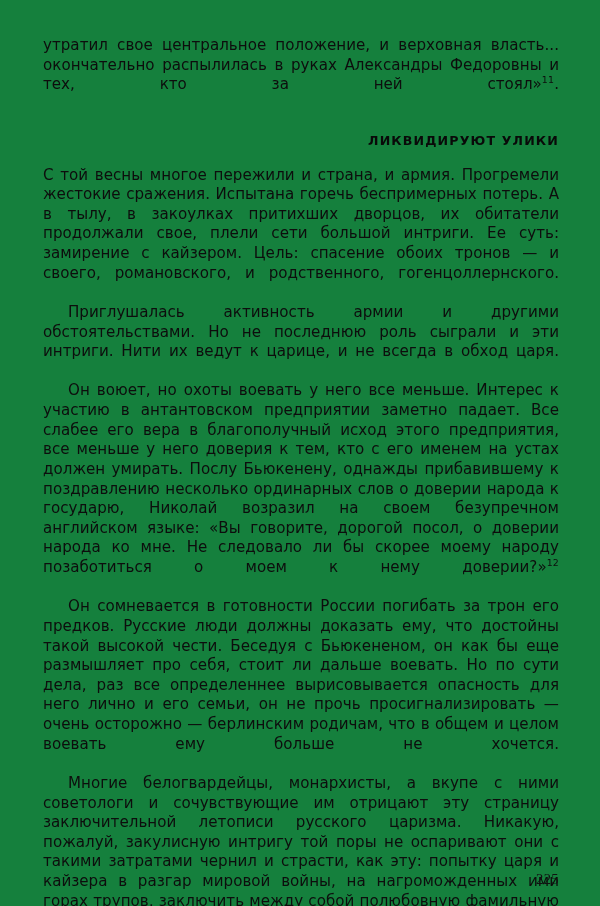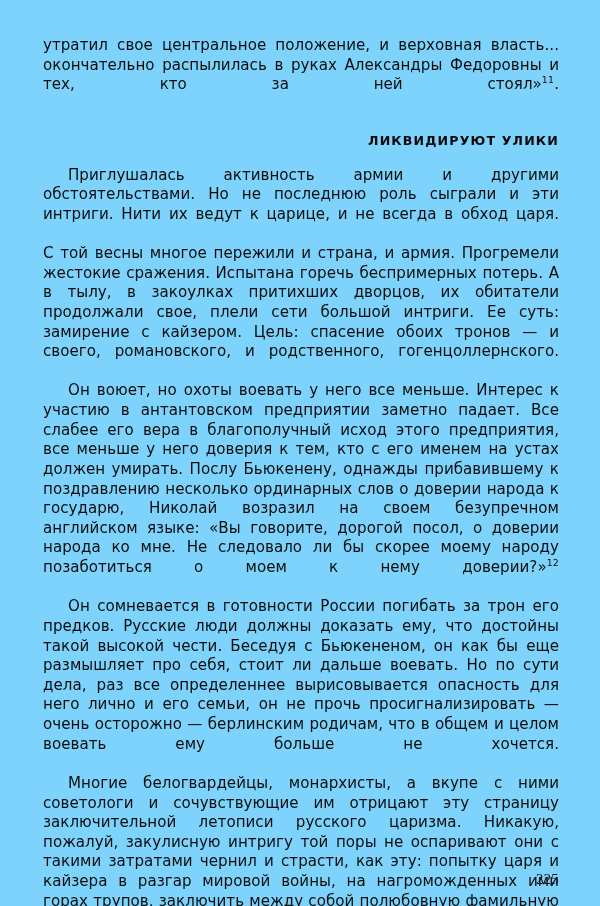--- a/index.html
+++ b/index.html
@@ -16,21 +16,21 @@
     font-family: "DejaVu Sans", "Liberation Sans", sans-serif;
     color: #0d0d0d;
     -webkit-font-smoothing: none;
   }
 
   #page {
     position: absolute;
     left: 0; top: 0;
     width: 600px;
     height: 906px;
-    background: #7dd3fc;
+    background: #15803d;
     text-decoration: underline;
   }
 
   
   #column {
     position: absolute;
     left: 43px;
     top: 36px;
     width: 516px;
   }
@@ -104,23 +104,23 @@
   <div id="column">
 
     <p class="para noindent"><span>утратил свое центральное положение, и верховная власть... окончательно распылилась в руках Александры Федоровны и тех, кто за ней стоял»</span><span class="fn">11</span><span>.</span></p>
 
     <div class="gap-before-heading"></div>
 
     <h2 class="heading">Ликвидируют улики</h2>
 
     <div class="gap-after-heading"></div>
 
+    <p class="para noindent">С той весны многое пережили и страна, и армия. Прогремели жестокие сражения. Испытана горечь беспримерных потерь. А в тылу, в закоулках притихших дворцов, их обитатели продолжали свое, плели сети большой интриги. Ее суть: замирение с кайзером. Цель: спасение обоих тронов — и своего, романовского, и родственного, гогенцоллернского.</p>
+
     <p class="para indent">Приглушалась активность армии и другими обстоятельствами. Но не последнюю роль сыграли и эти интриги. Нити их ведут к царице, и не всегда в обход царя.</p>
-
-    <p class="para noindent">С той весны многое пережили и страна, и армия. Прогремели жестокие сражения. Испытана горечь беспримерных потерь. А в тылу, в закоулках притихших дворцов, их обитатели продолжали свое, плели сети большой интриги. Ее суть: замирение с кайзером. Цель: спасение обоих тронов — и своего, романовского, и родственного, гогенцоллернского.</p>
 
     <p class="para indent"><span>Он воюет, но охоты воевать у него все меньше. Интерес к участию в антантовском предприятии заметно падает. Все слабее его вера в благополучный исход этого предприятия, все меньше у него доверия к тем, кто с его именем на устах должен умирать. Послу Бьюкенену, однажды прибавившему к поздравлению несколько ординарных слов о доверии народа к государю, Николай возразил на своем безупречном английском языке: «Вы говорите, дорогой посол, о доверии народа ко мне. Не следовало ли бы скорее моему народу позаботиться о моем к нему доверии?»</span><span class="fn">12</span></p>
 
     <p class="para indent">Он сомневается в готовности России погибать за трон его предков. Русские люди должны доказать ему, что достойны такой высокой чести. Беседуя с Бьюкененом, он как бы еще размышляет про себя, стоит ли дальше воевать. Но по сути дела, раз все определеннее вырисовывается опасность для него лично и его семьи, он не прочь просигнализировать — очень осторожно — берлинским родичам, что в общем и целом воевать ему больше не хочется.</p>
 
     <p class="para indent">Многие белогвардейцы, монархисты, а вкупе с ними советологи и сочувствующие им отрицают эту страницу заключительной летописи русского царизма. Никакую, пожалуй, закулисную интригу той поры не оспаривают они с такими затратами чернил и страсти, как эту: попытку царя и кайзера в разгар мировой войны, на нагроможденных ими горах трупов, заключить между собой полюбовную фамильную сделку.</p>
 
   </div>
 
   <div id="folio">225</div>

